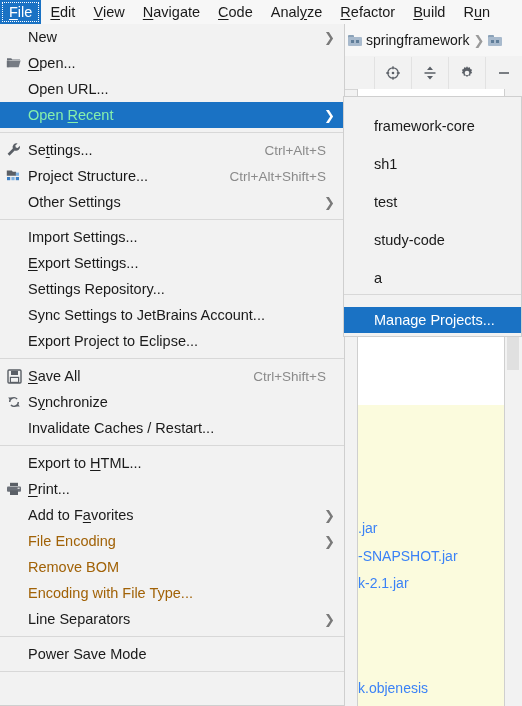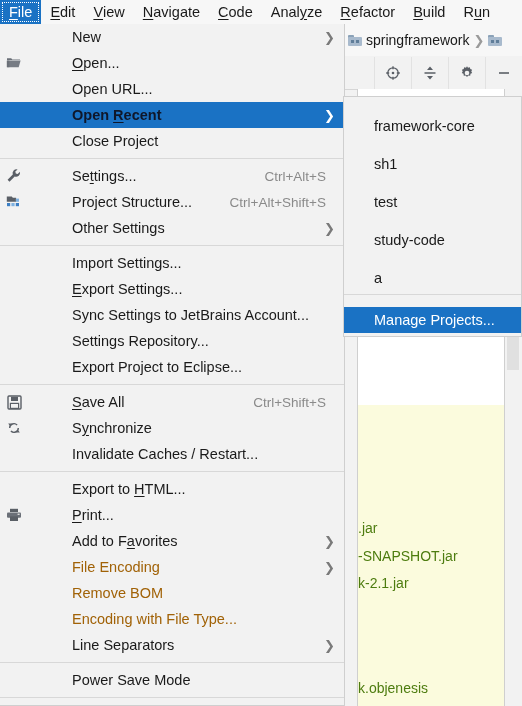--- a/index.html
+++ b/index.html
@@ -30,42 +30,42 @@
   .tb-btn{width:36px;height:32px;display:flex;align-items:center;justify-content:center;border-left:1px solid #e2e2e2;}
   .tb-btn svg{display:block;}
 
   .content-white{position:absolute;left:358px;top:89px;width:146px;height:316px;background:#ffffff;}
   .content-yellow{position:absolute;left:358px;top:405px;width:146px;height:301px;background:#fbfbdd;}
   .content-border-l{position:absolute;left:357px;top:89px;width:1px;height:617px;background:#cfcfcf;}
   .content-border-r{position:absolute;left:504px;top:89px;width:1px;height:617px;background:#cfcfcf;}
   .scrollgutter{position:absolute;left:505px;top:89px;width:17px;height:617px;background:#f2f2f2;}
   .scrollthumb{position:absolute;left:507px;top:250px;width:12px;height:120px;background:#e0e0e0;border-radius:0;}
 
-  .yellow-text{position:absolute;font-size:14px;color:#4d7c0f;white-space:nowrap;left:358px;}
+  .yellow-text{position:absolute;font-size:14px;color:#3b82f6;white-space:nowrap;left:358px;}
 
   
   .menubar{position:absolute;left:0;top:0;width:522px;height:24px;background:#f7f7f7;display:flex;align-items:center;}
   .mb-item{height:24px;padding:0 9px;display:flex;align-items:center;font-size:14.5px;color:#1a1a1a;white-space:nowrap;}
   .mb-item.active{background:#1a72c4;color:#ffffff;outline:1px dotted #ffffff;outline-offset:-3px;}
   .mb-item u{text-decoration:underline;text-underline-offset:2px;}
 
   
   .menu{
     position:absolute;left:0;top:24px;width:345px;height:682px;
     background:#f2f2f2;border:1px solid #cfcfcf;border-top:none;border-left:none;
     box-sizing:border-box;
   }
   .mi{position:relative;height:26px;display:flex;align-items:center;box-sizing:border-box;padding-left:0;}
   .mi .ico{width:28px;min-width:28px;height:26px;display:flex;align-items:center;justify-content:center;}
-  .mi .lbl{flex:1;font-size:14.5px;color:#1a1a1a;white-space:nowrap;margin-left:44px;}
+  .mi .lbl{flex:1;font-size:14.5px;color:#1a1a1a;white-space:nowrap;}
   .mi .lbl u{text-decoration:underline;text-underline-offset:2px;}
   .mi .sc{font-size:13.5px;color:#8a8a8a;padding-right:18px;white-space:nowrap;}
   .mi .arw{position:absolute;right:9px;top:0;height:26px;display:flex;align-items:center;color:#7a7a7a;font-size:13px;}
   .mi.sel{background:#1a72c4;}
-  .mi.sel .lbl{color:#0f172a;font-weight:bold;}
+  .mi.sel .lbl{color:#86efac;}
   .mi.sel .arw{color:#ffffff;}
   .mi.dis .lbl{color:#a16207;}
   .sep{height:1px;background:#d8d8d8;margin:4px 0;}
 
   
   .submenu{
     position:absolute;left:343px;top:96px;width:179px;
     background:#f2f2f2;border:1px solid #cfcfcf;box-sizing:border-box;
     padding:4px 0 3px 0;
   }
@@ -172,24 +172,20 @@
       </div>
       <div class="mi">
         <div class="ico"></div>
         <div class="lbl">Open URL...</div>
       </div>
       <div class="mi sel">
         <div class="ico"></div>
         <div class="lbl">Open <u>R</u>ecent</div>
         <div class="arw">❯</div>
       </div>
-      <div class="mi">
-        <div class="ico"></div>
-        <div class="lbl">Close Project</div>
-      </div>
       <div class="sep"></div>
       <div class="mi">
         <div class="ico">
           <svg width="16" height="16" viewBox="0 0 16 16">
             <path d="M11.6 1.4a4 4 0 00-4.8 5.2L1.6 11.8l1.9 1.9 5.2-5.2a4 4 0 005.2-4.8l-2.2 2.2-1.9-.5-.5-1.9z" fill="#5a5f66"></path>
           </svg>
         </div>
         <div class="lbl">Se<u>t</u>tings...</div>
         <div class="sc">Ctrl+Alt+S</div>
       </div>
@@ -215,25 +211,25 @@
       <div class="mi">
         <div class="ico"></div>
         <div class="lbl">Import Settings...</div>
       </div>
       <div class="mi">
         <div class="ico"></div>
         <div class="lbl"><u>E</u>xport Settings...</div>
       </div>
       <div class="mi">
         <div class="ico"></div>
+        <div class="lbl">Settings Repository...</div>
+      </div>
+      <div class="mi">
+        <div class="ico"></div>
         <div class="lbl">Sync Settings to JetBrains Account...</div>
-      </div>
-      <div class="mi">
-        <div class="ico"></div>
-        <div class="lbl">Settings Repository...</div>
       </div>
       <div class="mi">
         <div class="ico"></div>
         <div class="lbl">Export Project to Eclipse...</div>
       </div>
       <div class="sep"></div>
       <div class="mi">
         <div class="ico">
           <svg width="15" height="15" viewBox="0 0 15 15">
             <rect x="1" y="1" width="13" height="13" rx="1" fill="none" stroke="#5a5f66" stroke-width="1.4"></rect>

